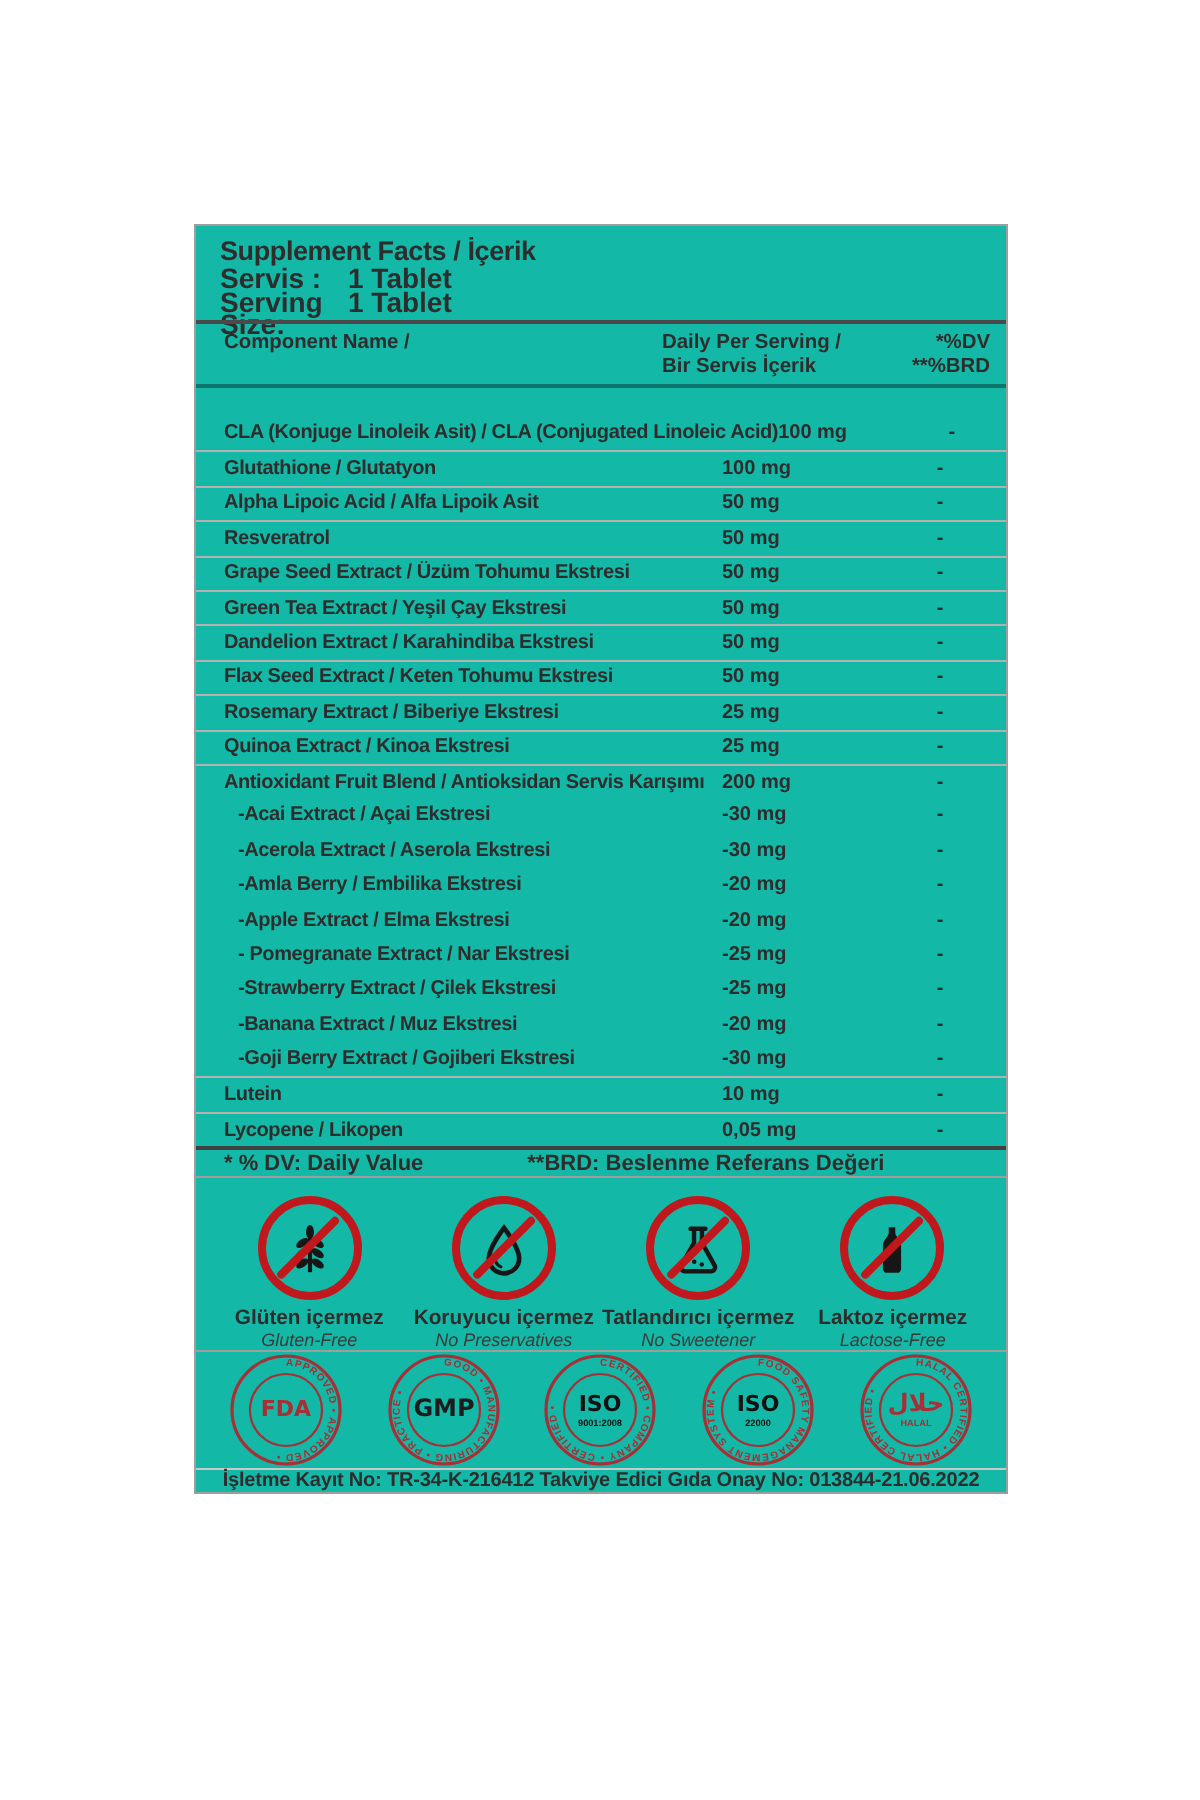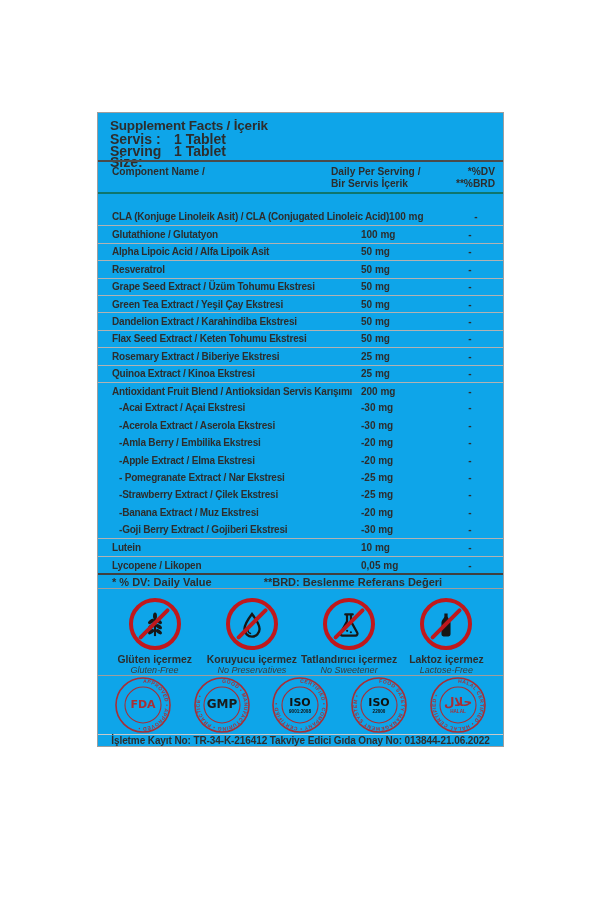--- a/index.html
+++ b/index.html
@@ -1,17 +1,17 @@
 <!DOCTYPE html>
 <html><head>
 <meta charset="utf-8">
 <style>
   html,body{margin:0;padding:0;}
   body{width:600px;height:900px;background:#ffffff;font-family:"Liberation Sans",sans-serif;color:#2d2d2d;position:relative;}
-  .card{position:absolute;left:97px;top:112px;width:407px;height:635px;border:1px solid #9e9e9e;box-sizing:border-box;background:#0ea5e9;display:flex;flex-direction:column;}
+  .card{position:absolute;left:97px;top:112px;width:407px;height:635px;border:1px solid #9e9e9e;box-sizing:border-box;background:#14b8a6;display:flex;flex-direction:column;}
   
   .sec-title{height:47px;padding:5px 12px 0 12px;box-sizing:border-box;}
   .title{font-size:13.5px;font-weight:bold;letter-spacing:-0.2px;margin-bottom:1px;}
   .serv-row{font-size:14px;font-weight:bold;line-height:11.5px;display:flex;}
   .serv-row .sl{width:64px;}
   
   .sec-cols{border-top:2px solid #4a4a4a;border-bottom:2px solid #0f766e;padding:4px 8px 3px 14px;display:flex;align-items:flex-start;box-sizing:border-box;height:37px;}
   .sec-cols div{font-size:10.2px;font-weight:bold;line-height:11.5px;}
   .col-name{flex:1;}
   .col-amount{width:112px;}

